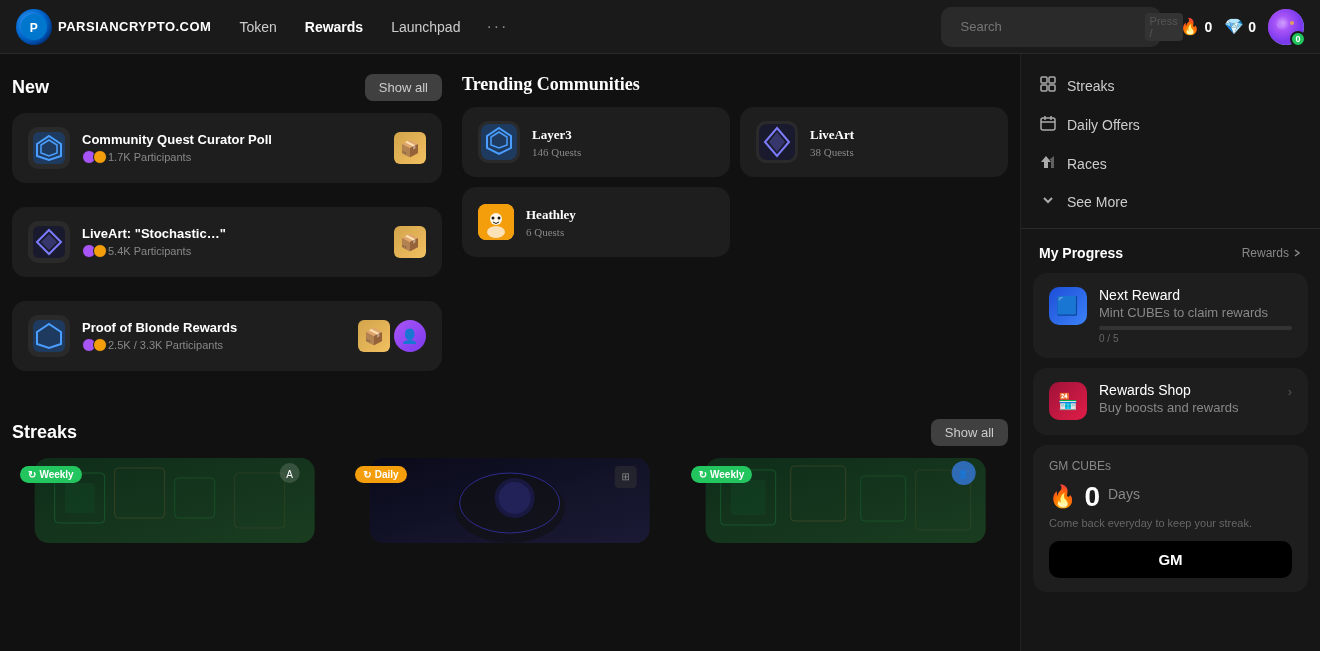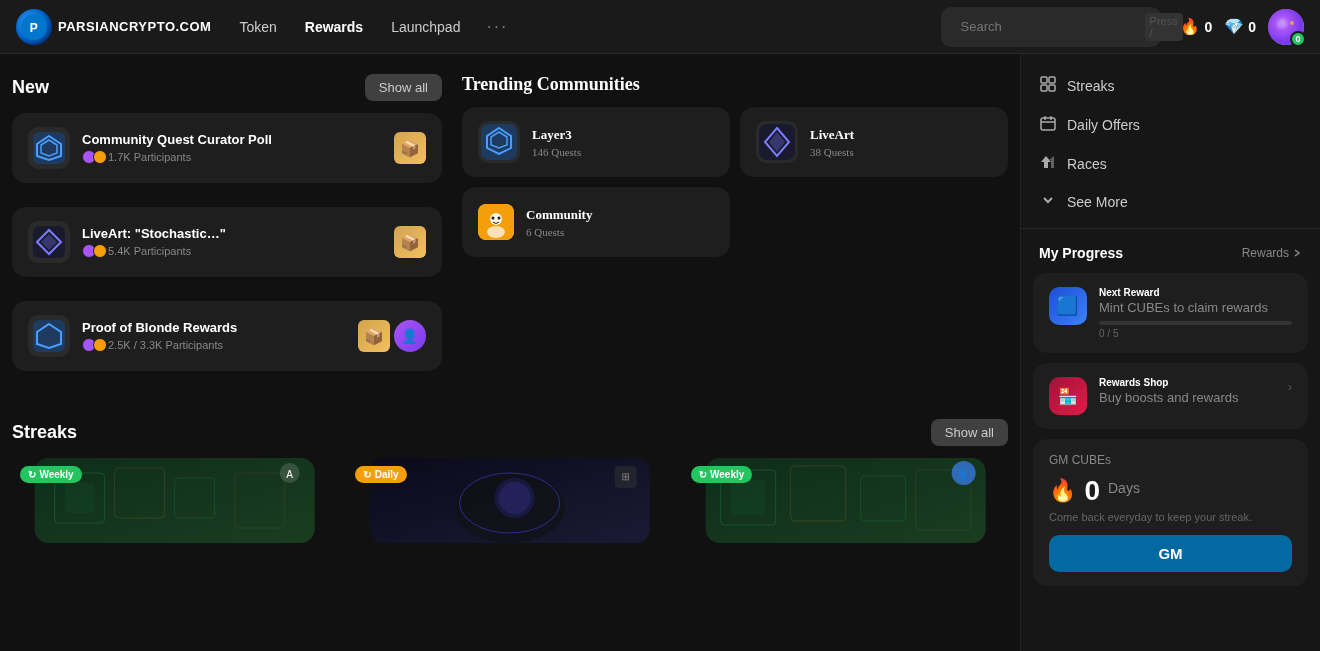--- a/index.html
+++ b/index.html
@@ -387,22 +387,22 @@
       flex-shrink: 0;
       display: flex;
       align-items: center;
       justify-content: center;
       font-size: 20px;
     }
     .progress-icon-blue { background: linear-gradient(135deg, #1d4ed8, #3b82f6); }
     .progress-icon-red { background: linear-gradient(135deg, #9f1239, #e11d48); }
     .progress-info { flex: 1; }
     .progress-title {
-      font-size: 10px;
-      font-weight: 700;
+      font-size: 14px;
+      font-weight: 400;
       margin-bottom: 2px;
     }
     .progress-sub {
       font-size: 13px;
       color: #888;
       margin-bottom: 6px;
     }
     .progress-bar-wrap {
       background: #333;
       border-radius: 4px;
@@ -452,21 +452,21 @@
       font-size: 14px;
       color: #888;
       margin-bottom: 6px;
     }
     .gm-sub {
       font-size: 11px;
       color: #666;
       margin-bottom: 12px;
     }
     .gm-button {
-      background: #0369a1;
+      background: #000000;
       border: none;
       border-radius: 10px;
       color: #fff;
       font-size: 15px;
       font-weight: 700;
       padding: 10px;
       width: 100%;
       cursor: pointer;
     }
 
@@ -667,21 +667,21 @@
               <svg width="36" height="36" viewBox="0 0 36 36">
                 <rect width="36" height="36" rx="8" fill="#f59e0b"></rect>
                 <circle cx="18" cy="15" r="6" fill="#fff" opacity="0.9"></circle>
                 <ellipse cx="18" cy="28" rx="9" ry="6" fill="#fff" opacity="0.7"></ellipse>
                 <circle cx="15" cy="14" r="1.5" fill="#1a1a1a"></circle>
                 <circle cx="21" cy="14" r="1.5" fill="#1a1a1a"></circle>
                 <path d="M15 18 Q18 21 21 18" stroke="#1a1a1a" stroke-width="1" fill="none"></path>
               </svg>
             </div>
             <div class="community-info">
-              <div class="community-name">Community</div>
+              <div class="community-name">Heathley</div>
               <div class="community-quests">6 Quests</div>
             </div>
           </div>
         </div>
       </div>
     </div>
 
     <div class="streaks-section">
       <div class="section-header">
         <h2 class="section-title">Streaks</h2>

